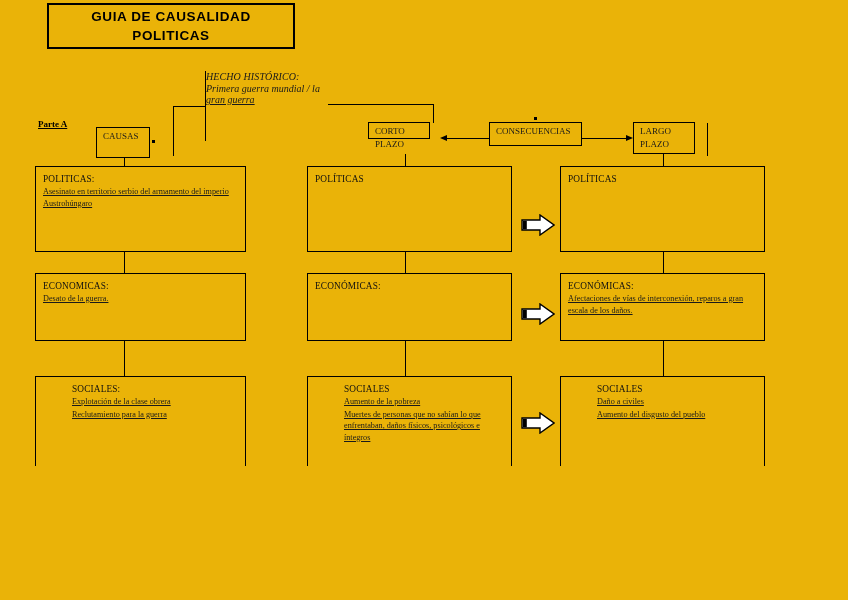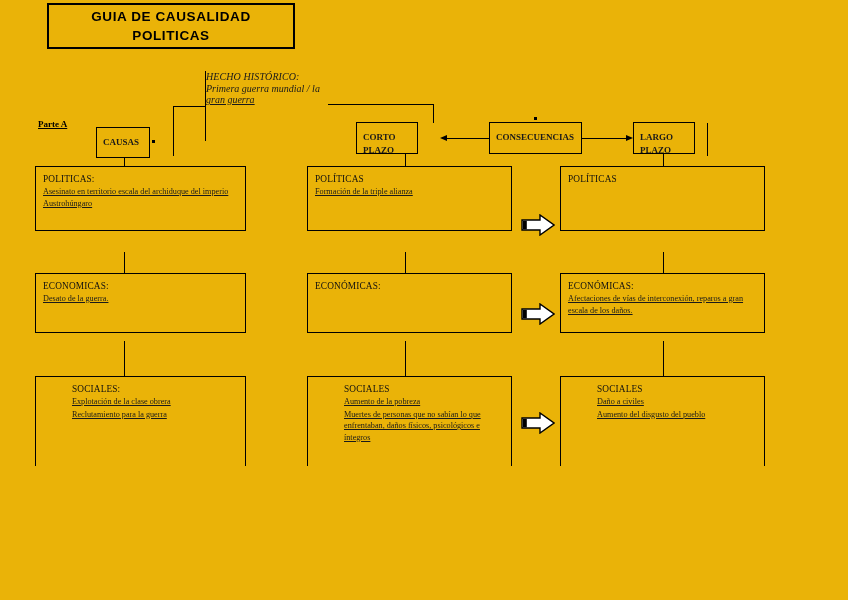--- a/index.html
+++ b/index.html
@@ -68,26 +68,25 @@
   }
 
   
   .hbox {
     position: absolute;
     border: 1.6px solid #000000;
     box-sizing: border-box;
     font-size: 9px;
     line-height: 13px;
     color: #1a1a1a;
-    padding: 8px 5px 0 6px;
-    font-weight: bold;
+    padding: 2px 5px 0 6px;
   }
   .hbox.causas { left: 96px;  top: 127px; width: 54px;  height: 31px; }
-  .hbox.corto  { left: 356px; top: 122px; width: 62px;  height: 32px; }
-  .hbox.conse  { left: 489px; top: 122px; width: 93px;  height: 32px; }
+  .hbox.corto  { left: 368px; top: 122px; width: 62px;  height: 17px; }
+  .hbox.conse  { left: 489px; top: 122px; width: 93px;  height: 24px; }
   .hbox.largo  { left: 633px; top: 122px; width: 62px;  height: 32px; }
 
   
   .cbox {
     position: absolute;
     box-sizing: border-box;
     border: 1.3px solid #000000;
     padding: 6px 8px 0 7px;
   }
   .cbox.openbottom { border-bottom: none; padding-left: 36px; }
@@ -105,22 +104,22 @@
     margin-top: 1px;
   }
   .cbox .itm.gap { }
 
   
   .col-a { left: 35px;  width: 211px; }
   .col-b { left: 307px; width: 205px; }
   .col-c { left: 560px; width: 205px; }
 
   
-  .row-1 { top: 166px; height: 65px; }
-  .row-2 { top: 273px; height: 60px; }
+  .row-1 { top: 166px; height: 86px; }
+  .row-2 { top: 273px; height: 68px; }
   .row-3 { top: 376px; height: 90px; }
 
   
   .ln { position: absolute; background: #000000; }
   .lnv { width: 1.4px; }
   .lnh { height: 1.4px; }
 
   
   .blockarrow { position: absolute; }
 
@@ -189,39 +188,38 @@
   <div class="ahead right" style="left:626px; top:135px;"></div>
 
   <div class="ln lnv" style="left:124px; top:158px; height:9px;"></div>
   <div class="ln lnv" style="left:405px; top:154px; height:13px;"></div>
   <div class="ln lnv" style="left:663px; top:154px; height:13px;"></div>
 
   <div class="ln lnv" style="left:707px; top:123px; height:33px;"></div>
 
   <div class="cbox col-a row-1">
     <div class="cat">POLITICAS:</div>
-    <div class="itm">Asesinato en territorio escala del archiduque del imperio Austrohúngaro</div>
+    <div class="itm">Asesinato en territorio serbio del armamento del imperio Austrohúngaro</div>
   </div>
   <div class="ln lnv" style="left:124px; top:252px; height:21px;"></div>
 
   <div class="cbox col-a row-2">
     <div class="cat">ECONOMICAS:</div>
     <div class="itm">Desato de la guerra.</div>
   </div>
   <div class="ln lnv" style="left:124px; top:341px; height:35px;"></div>
 
   <div class="cbox col-a row-3 openbottom">
     <div class="cat">SOCIALES:</div>
     <div class="itm">Explotación de la clase obrera</div>
     <div class="itm gap">Reclutamiento para la guerra</div>
   </div>
 
   <div class="cbox col-b row-1">
     <div class="cat">POLÍTICAS</div>
-    <div class="itm">Formación de la triple alianza</div>
   </div>
   <div class="ln lnv" style="left:405px; top:252px; height:21px;"></div>
 
   <div class="cbox col-b row-2">
     <div class="cat">ECONÓMICAS:</div>
   </div>
   <div class="ln lnv" style="left:405px; top:341px; height:35px;"></div>
 
   <div class="cbox col-b row-3 openbottom">
     <div class="cat">SOCIALES</div>

